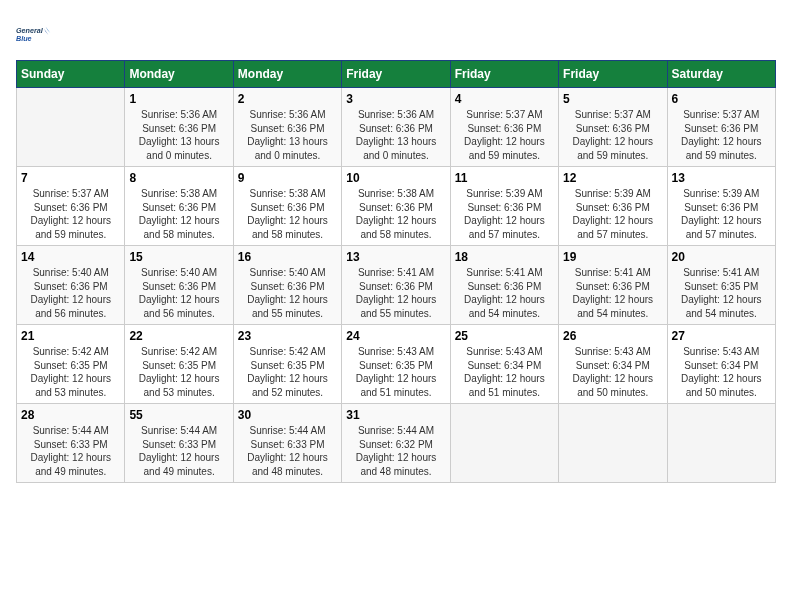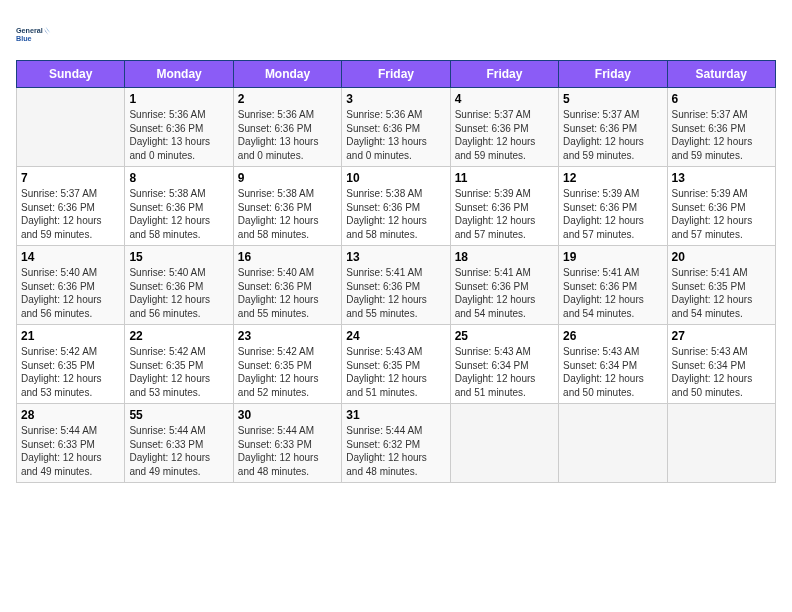--- a/index.html
+++ b/index.html
@@ -8,20 +8,21 @@
       background: #fff;
       width: 792px;
       min-height: 612px;
       padding: 16px;
     }
     .header {
       display: flex;
       justify-content: space-between;
       align-items: center;
       margin-bottom: 8px;
+      font-style: italic;
     }
     .logo {
       display: flex;
       align-items: center;
       gap: 4px;
     }
     .logo-icon {
       width: 36px;
       height: 36px;
     }
@@ -36,24 +37,24 @@
     .title-block .location {
       font-size: 15px;
       color: #333;
     }
     .calendar {
       width: 100%;
       border-collapse: collapse;
       font-size: 11px;
     }
     .calendar thead th {
-      background: #8b5cf6;
+      background: #15803d;
       color: #fff;
       padding: 6px 4px;
-      text-align: center;
+      text-align: left;
       font-size: 12px;
       font-weight: bold;
       border: 1px solid #1a4080;
     }
     .calendar tbody td {
       border: 1px solid #ccc;
       vertical-align: top;
       padding: 4px;
       width: 108px;
       min-height: 80px;
@@ -68,20 +69,21 @@
     .day-number {
       font-weight: bold;
       font-size: 12px;
       margin-bottom: 2px;
       color: #000;
     }
     .day-info {
       font-size: 10px;
       color: #333;
       line-height: 1.35;
+      text-align: center;
     }
     .empty-cell {
       background: #f5f5f5 !important;
     }
   </style>
 </head>
 <body>
 
 <div class="header">
   <div class="logo">

